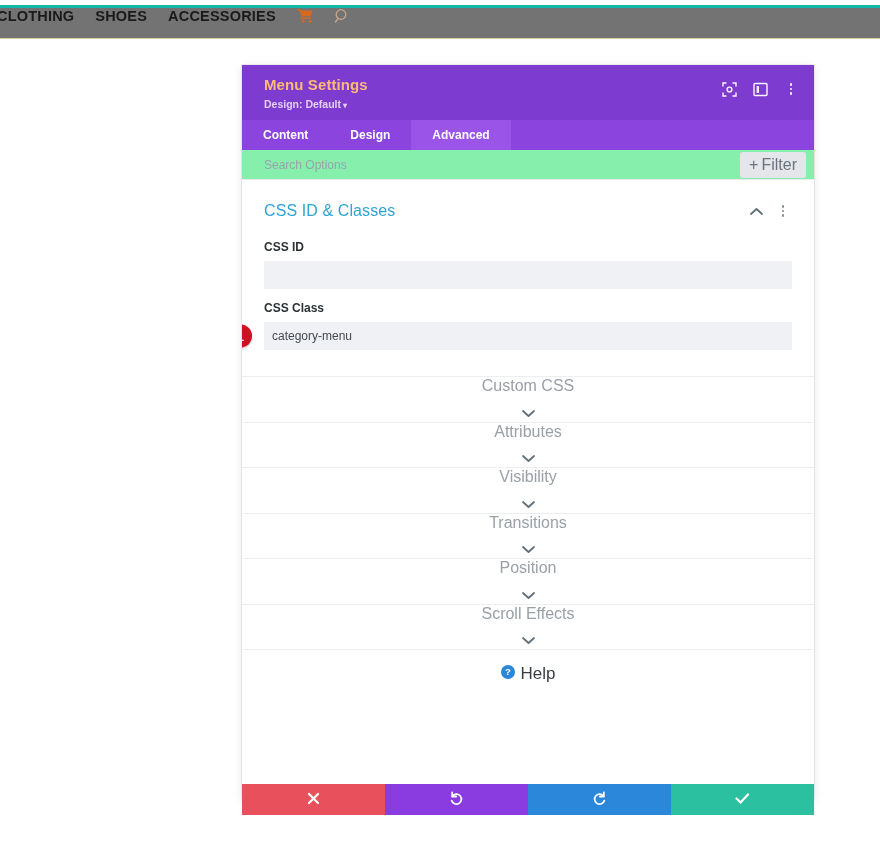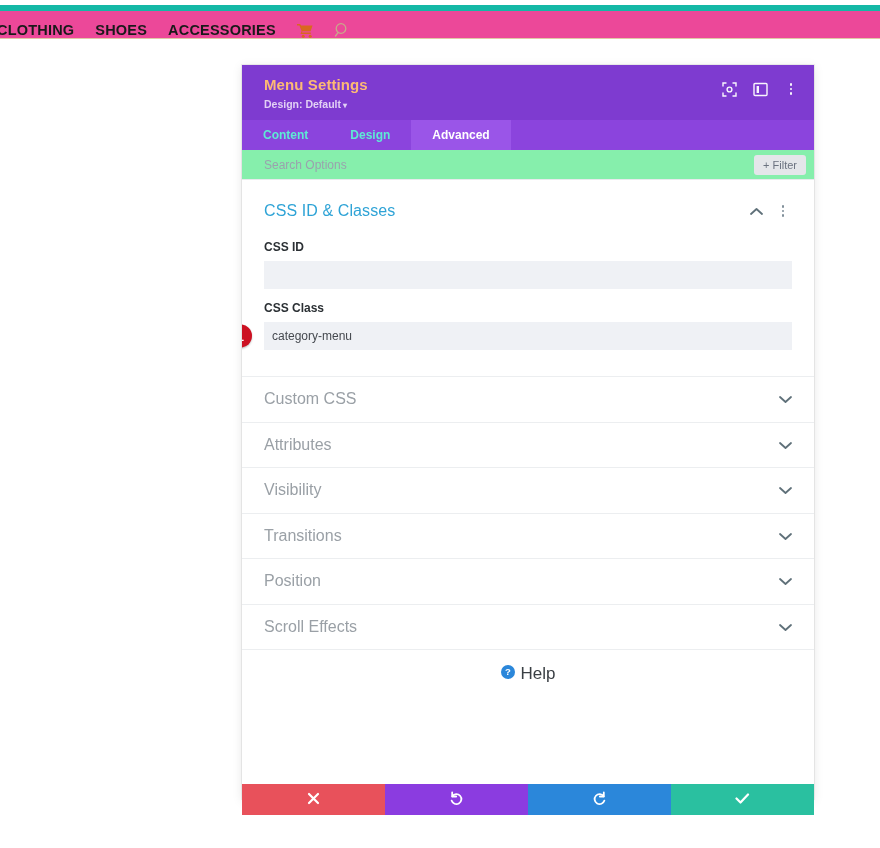--- a/index.html
+++ b/index.html
@@ -9,25 +9,25 @@
     background: #ffffff;
     font-family: "Liberation Sans", sans-serif;
     overflow: hidden;
   }
 
   
   .site-nav {
     position: absolute;
     left: 0; top: 5px;
     width: 880px; height: 34px;
-    border-top: 6px solid #14b8a6;
+    border-top: 3px solid #14b8a6;
     border-bottom: 1px solid #e0c9a6;
-    background: #ec4899;
-    display: flex;
-    align-items: flex-end;
+    background: #737373;
+    display: flex;
+    align-items: flex-start;
     padding-left: 0px;
   }
   .nav-link {
     font-family: "Liberation Sans", sans-serif;
     font-weight: bold;
     font-size: 14.5px;
     letter-spacing: 0.2px;
     color: #1a1a1a;
     text-decoration: none;
     margin-right: 21px;
@@ -99,21 +99,21 @@
     align-items: stretch;
     padding-left: 0;
   }
   .tab {
     display: flex;
     align-items: center;
     justify-content: center;
     padding: 0 21px;
     font-size: 12px;
     font-weight: bold;
-    color: #5eead4;
+    color: #ffffff;
     cursor: pointer;
     white-space: nowrap;
   }
   .tab.active {
     background: #9a55e8;
     color: #ffffff;
   }
 
   
   .search-row {
@@ -136,21 +136,21 @@
     padding: 0;
     height: 100%;
   }
   .search-input::placeholder { color: #9aa2ad; }
   .filter-btn {
     background: #e4e6ea;
     border: none;
     border-radius: 3px;
     color: #6b7280;
     font-family: "Liberation Sans", sans-serif;
-    font-size: 11px;
+    font-size: 16px;
     padding: 4px 9px;
     cursor: pointer;
     white-space: nowrap;
   }
   .filter-btn .plus { margin-right: 3px; }
 
   
   .modal-body {
     height: 604px;
     overflow: hidden;
@@ -213,20 +213,21 @@
   .section-spacer { height: 26px; }
 
   .section-row {
     height: 45.5px;
     border-top: 1px solid #eceef0;
     display: flex;
     align-items: center;
     justify-content: space-between;
     padding: 0 22px;
     cursor: pointer;
+    flex-direction: column;
   }
   .section-row-title {
     font-size: 16px;
     color: #9aa0a6;
     font-weight: normal;
   }
   .chev-down { display:block; }
 
   .help-row {
     border-top: 1px solid #eceef0;

